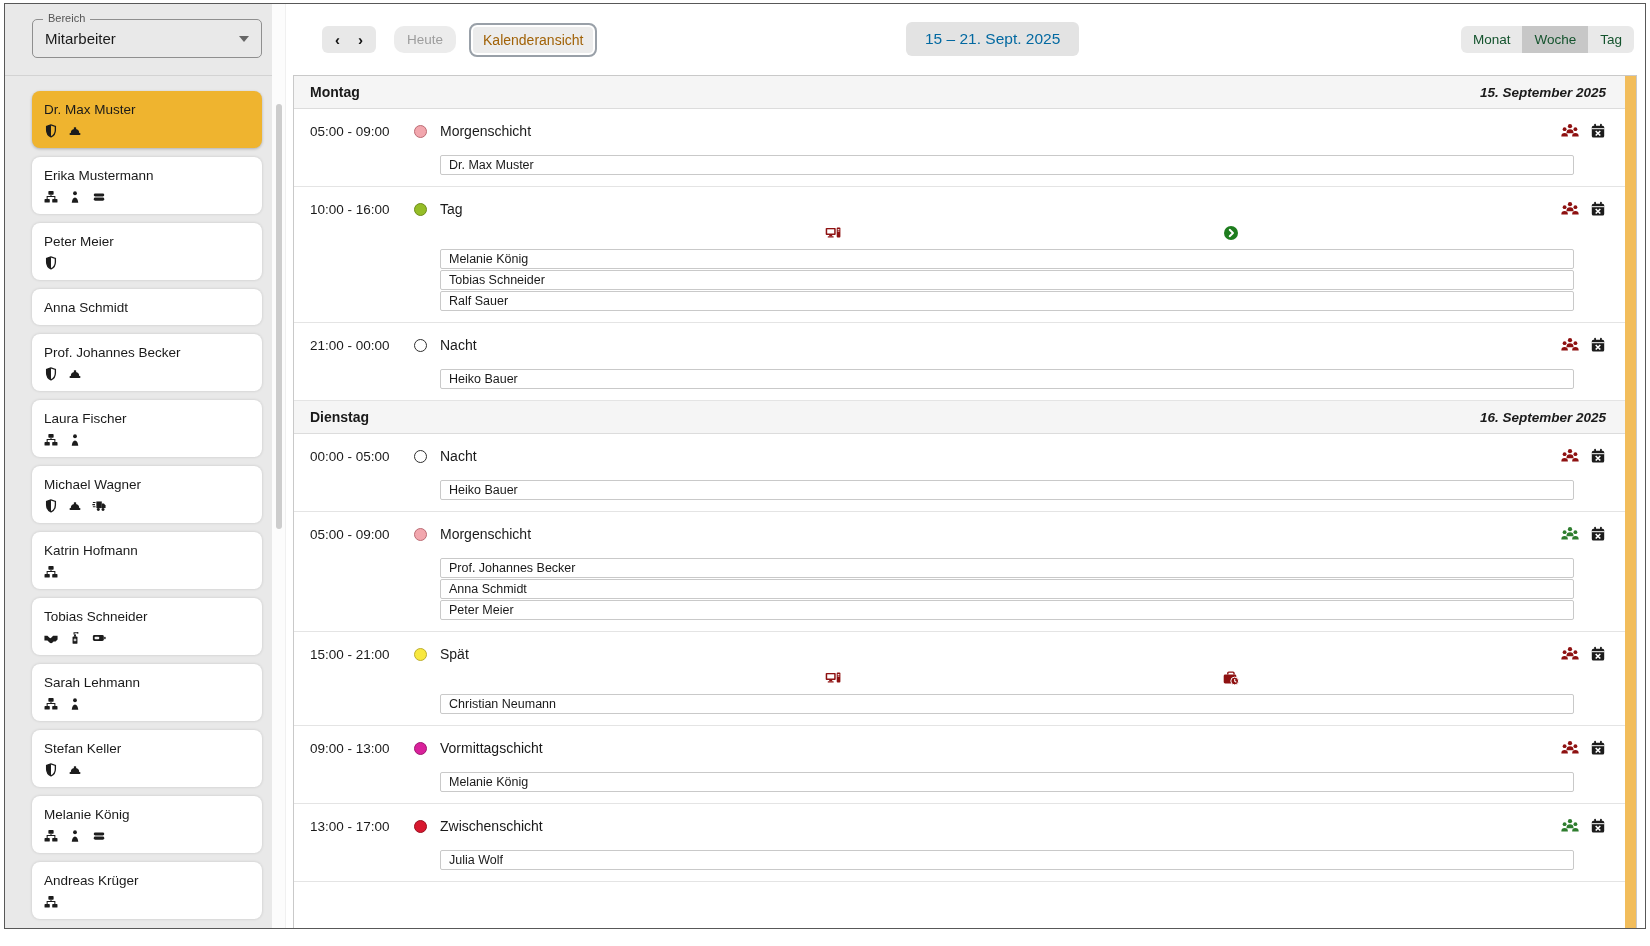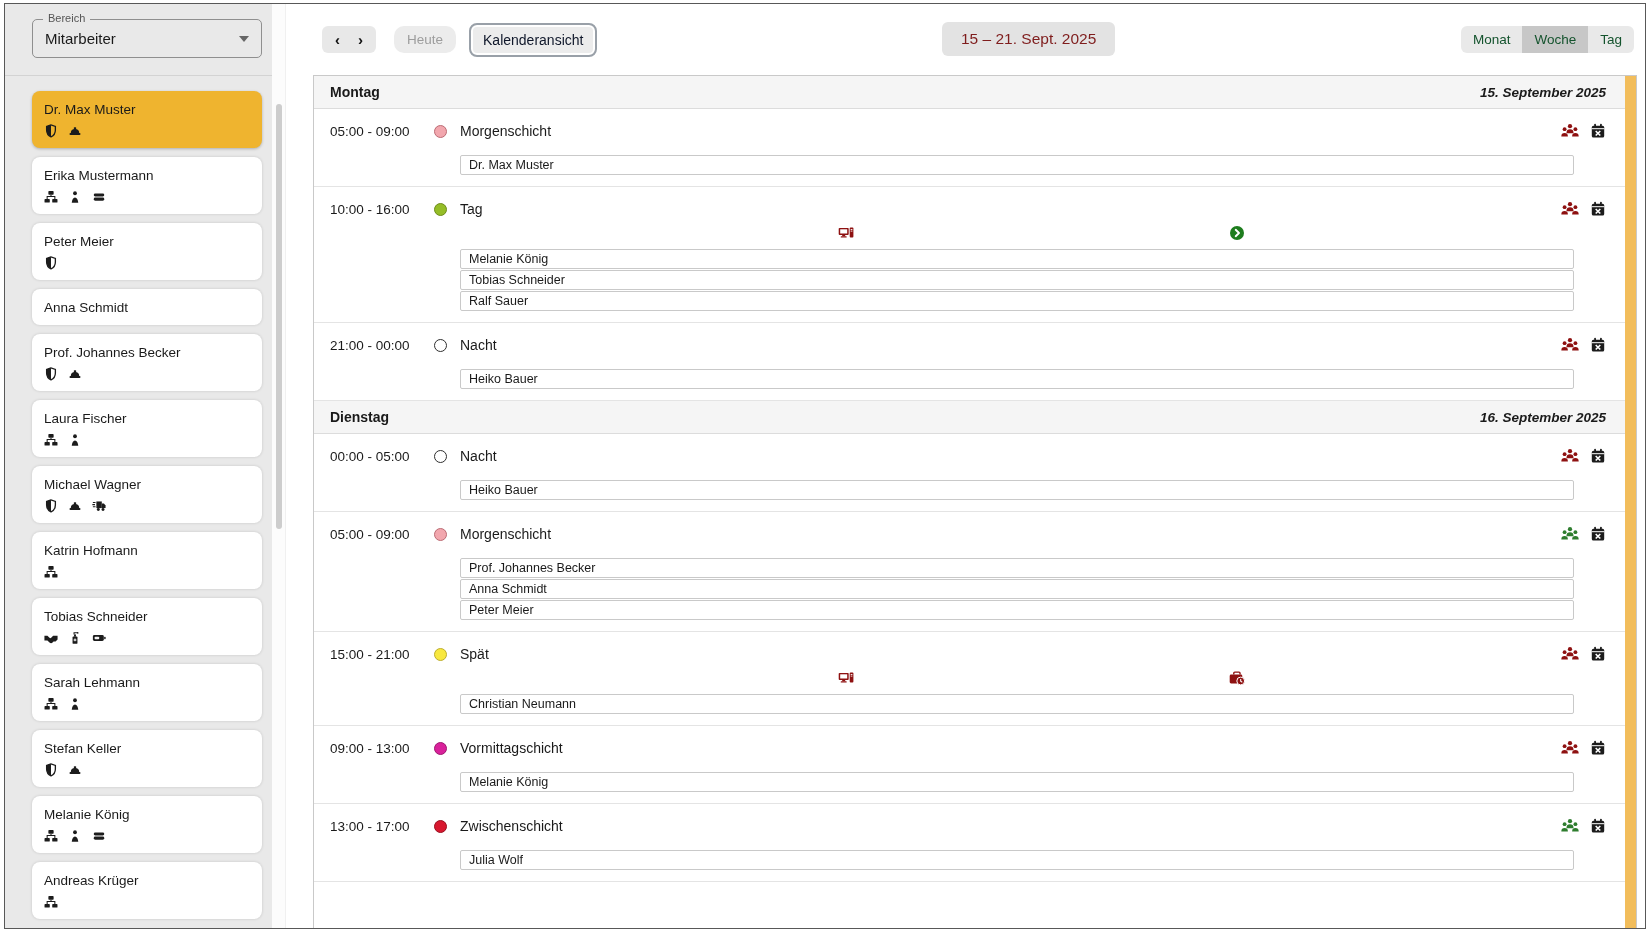--- a/index.html
+++ b/index.html
@@ -55,39 +55,39 @@
     width:23px; height:27px; display:flex; align-items:center; justify-content:center;
     font-size:15px; font-weight:bold; cursor:pointer; color:#111;
   }
   .btn-heute {
     margin-left:18px; background:#ececec; color:#9d9d9d; border-radius:10px; height:27px;
     padding:0 13px; font-size:13.5px; display:flex; align-items:center; cursor:pointer;
   }
   .btn-kal {
     margin-left:13px; background:#ececec; border:2px solid #99a0a8; border-radius:8px;
     height:34px; padding:0 12px; font-size:14px; display:flex; align-items:center;
-    box-shadow:inset 0 0 0 2px #fff; cursor:pointer; color:#0f172a;
+    box-shadow:inset 0 0 0 2px #fff; cursor:pointer; color:#a16207;
   }
   .date-badge {
-    position:absolute; left:656px; top:18px; height:34px; background:#e3e3e3;
+    position:absolute; left:620px; top:18px; height:34px; background:#e3e3e3;
     border-radius:6px; display:flex; align-items:center; padding:0 19px;
-    font-size:15.5px; color:#7f1d1d;
+    font-size:15.5px; color:#0369a1;
   }
   .view-switch {
     position:absolute; right:11px; top:22px; height:27px; display:flex;
     border-radius:6px; overflow:hidden;
   }
   .view-seg {
     background:#e9e9e9; padding:12px 12px; display:flex; align-items:center;
     font-size:13.5px; cursor:pointer; color:#14532d;
   }
   .view-seg.active { background:#c7c7c7; }
   
   .cal {
-    position:relative; margin:0 8px 0 27px; height:854px;
+    position:relative; margin:0 8px 0 7px; height:854px;
     border:1px solid #c9c9c9; border-bottom:none; overflow:hidden; background:#fff;
   }
   .cal-scrollbar {
     position:absolute; top:0; right:0; width:11px; height:100%;
     background:#f2bd5b; z-index:5; cursor:pointer;
   }
   .day-header {
     display:flex; justify-content:space-between; align-items:center;
     background:#f5f5f5; padding:8px 30px 8px 16px; border-bottom:1px solid #dcdcdc;
   }

